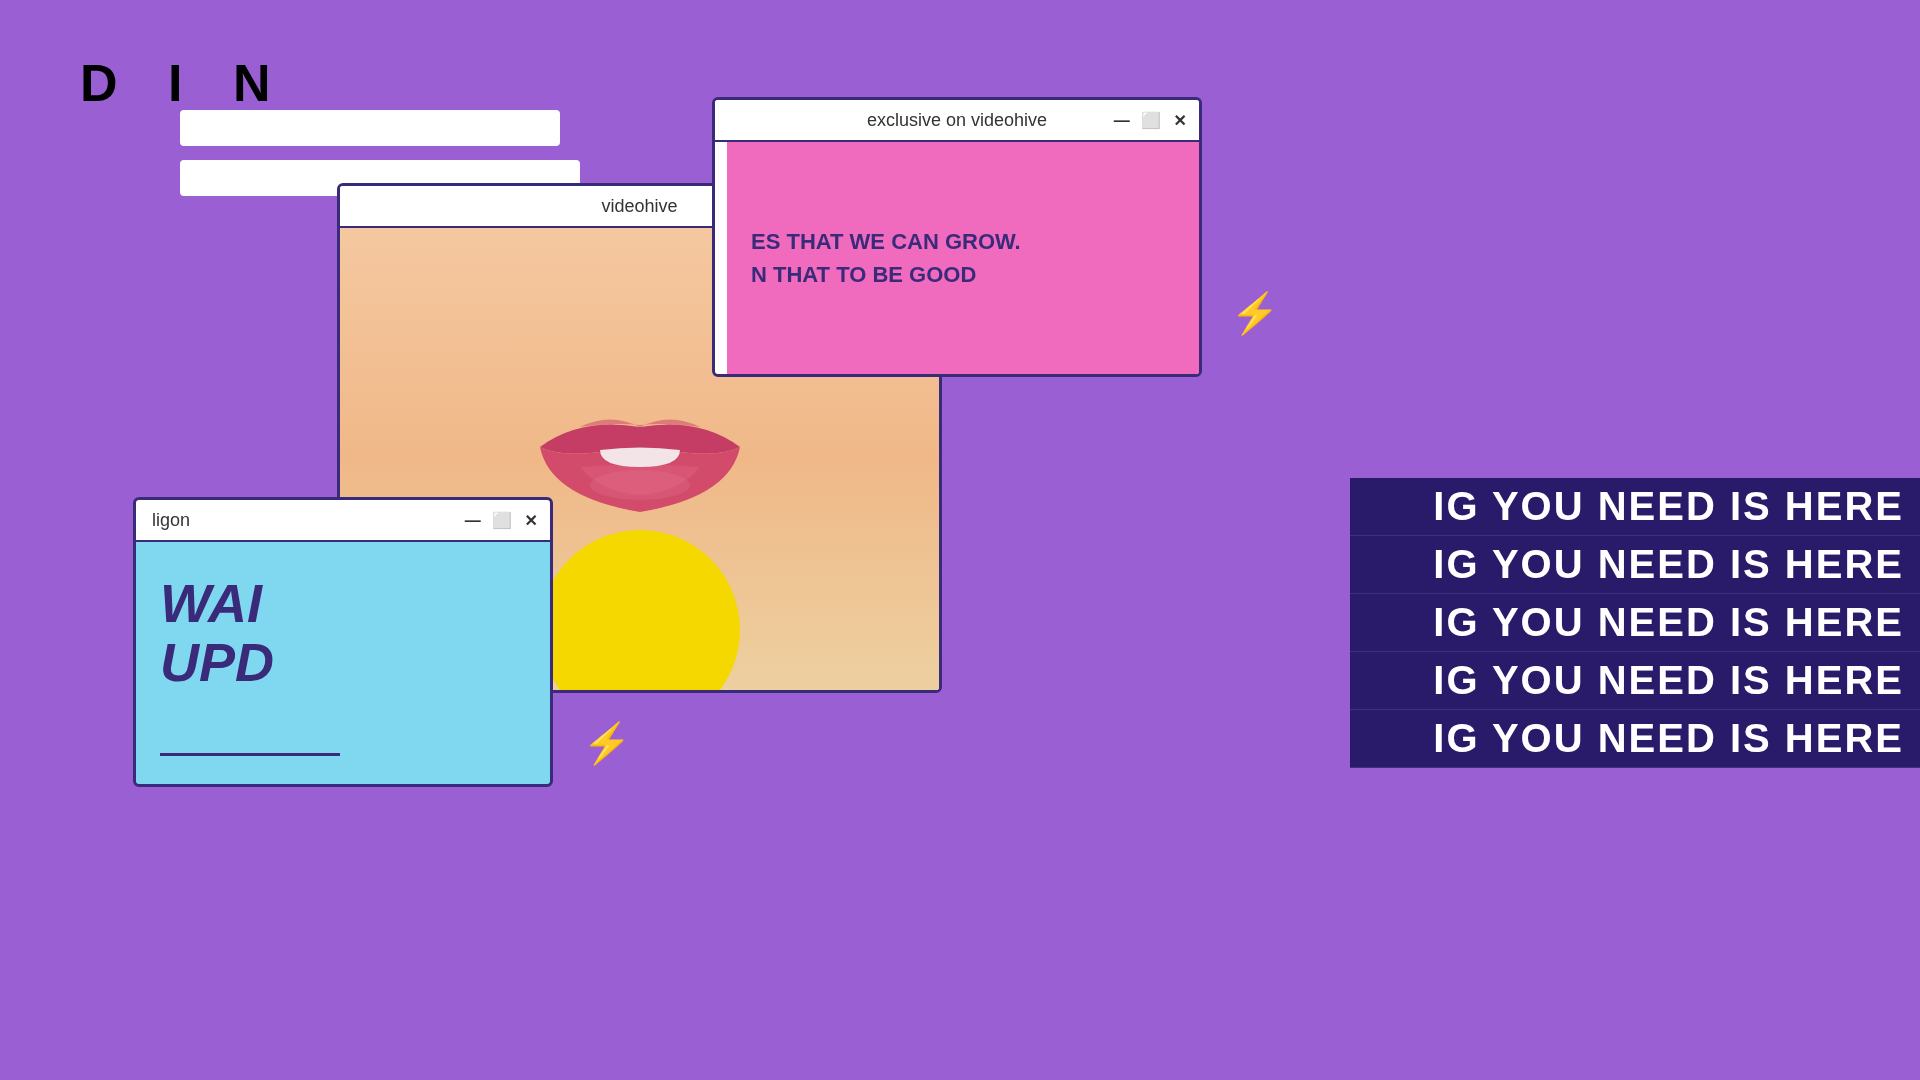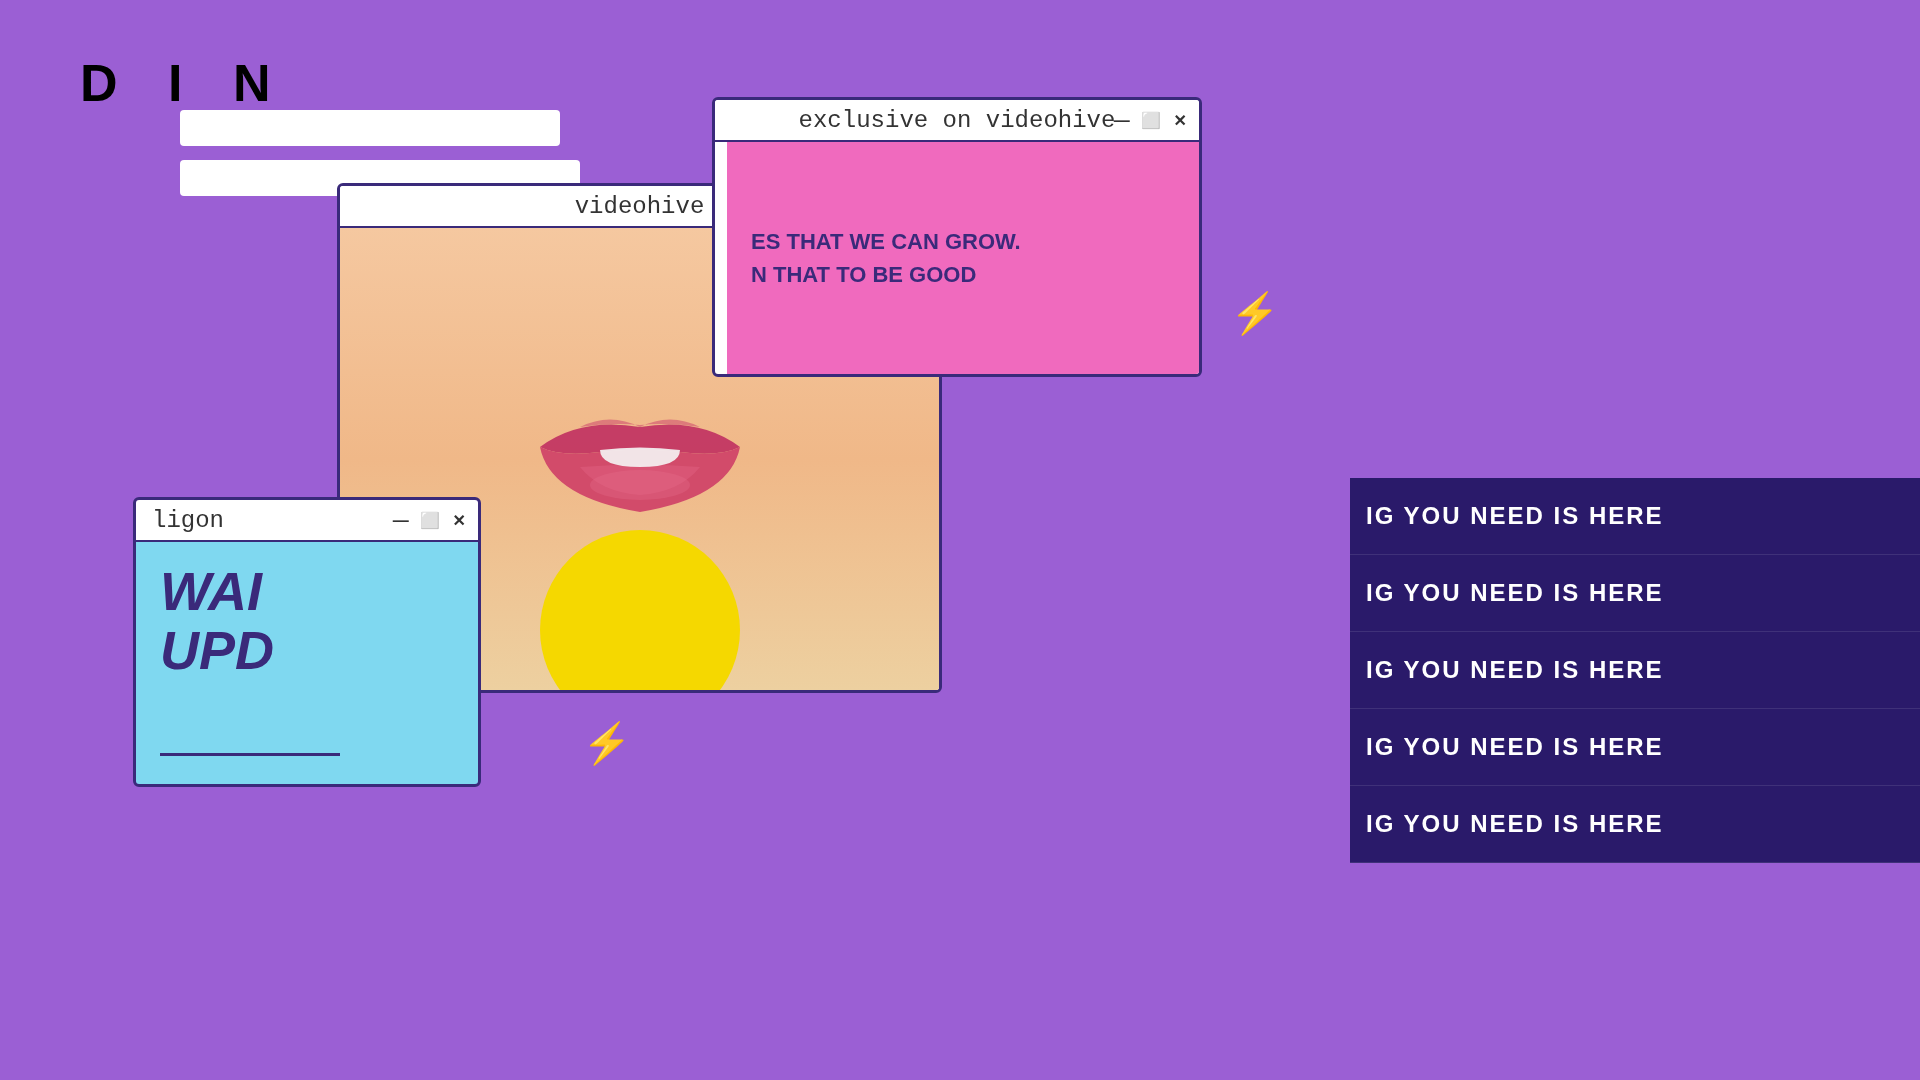--- a/index.html
+++ b/index.html
@@ -72,23 +72,23 @@
       background: white;
       border-bottom: 2px solid #3a2a7a;
       display: flex;
       align-items: center;
       justify-content: center;
       height: 42px;
       position: relative;
     }
 
     .window-title {
-      font-size: 24px;
+      font-size: 18px;
       color: #333;
-      font-family: Liberation Mono, monospace;
+      font-family: Liberation Sans, sans-serif;
     }
 
     .window-controls {
       position: absolute;
       right: 12px;
       top: 50%;
       transform: translateY(-50%);
       display: flex;
       align-items: center;
       gap: 12px;
@@ -187,39 +187,39 @@
     .lightning-bottom {
       top: 720px;
       left: 582px;
     }
 
     
     .window-ligon {
       position: absolute;
       top: 497px;
       left: 133px;
-      width: 348px;
+      width: 420px;
       height: 290px;
       background: #4c1d95;
       border: 3px solid #3a2a7a;
       border-radius: 6px;
       overflow: hidden;
     }
 
     .window-ligon .window-titlebar {
       border-bottom: 2px solid #3a2a7a;
       justify-content: flex-start;
       padding-left: 16px;
     }
 
     .ligon-content {
       background: #7fd8f0;
       width: 100%;
       height: calc(100% - 42px);
-      padding: 20px 24px;
+      padding: 32px 24px;
       position: relative;
     }
 
     .ligon-big-text {
       color: #3a2a7a;
       font-size: 54px;
       font-weight: 900;
       line-height: 1.1;
       font-style: italic;
     }
@@ -238,26 +238,27 @@
       position: absolute;
       top: 478px;
       right: 0;
       width: 570px;
       background: #2a1a6a;
     }
 
     .repeat-line {
       display: block;
       color: white;
-      font-size: 24px;
+      font-size: 40px;
       font-weight: 900;
-      padding: 24px 16px;
+      padding: 6px 16px;
       letter-spacing: 2px;
       font-family: Arial, sans-serif;
       border-bottom: 1px solid rgba(255,255,255,0.1);
+      text-align: right;
     }
 
   </style>
 </head>
 <body>
 
 <div class="bg"></div>
 
 <div class="scattered-letters">
   <div>D  I  N</div>

